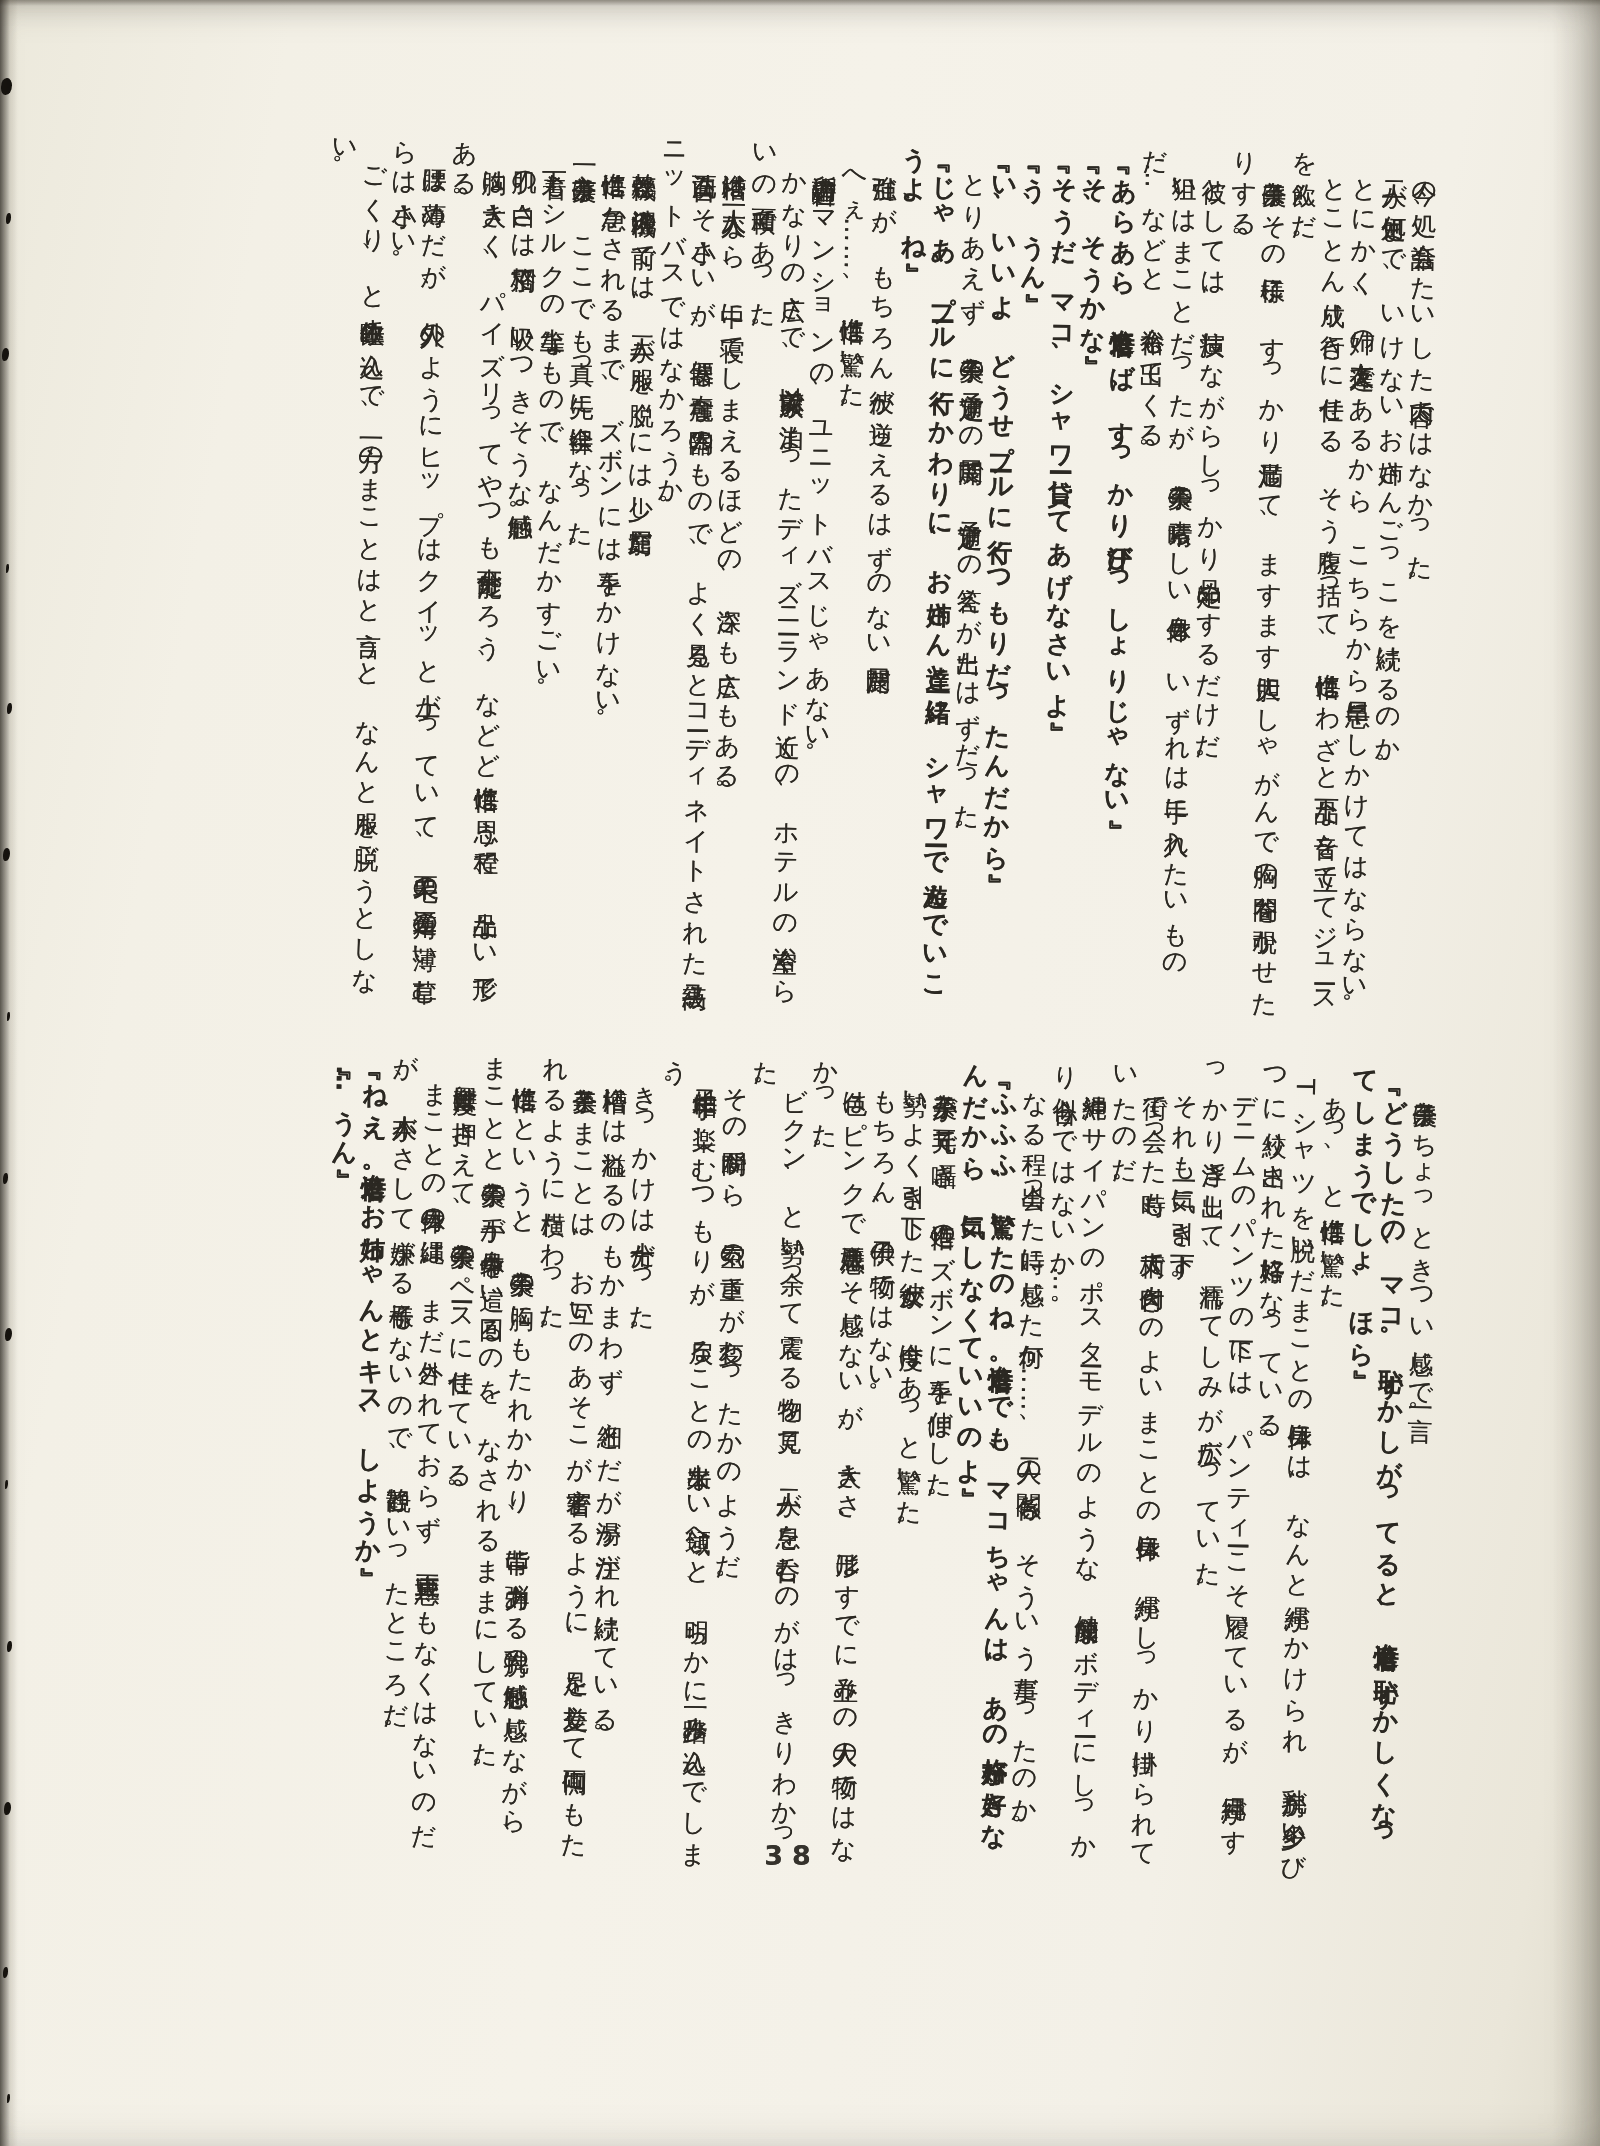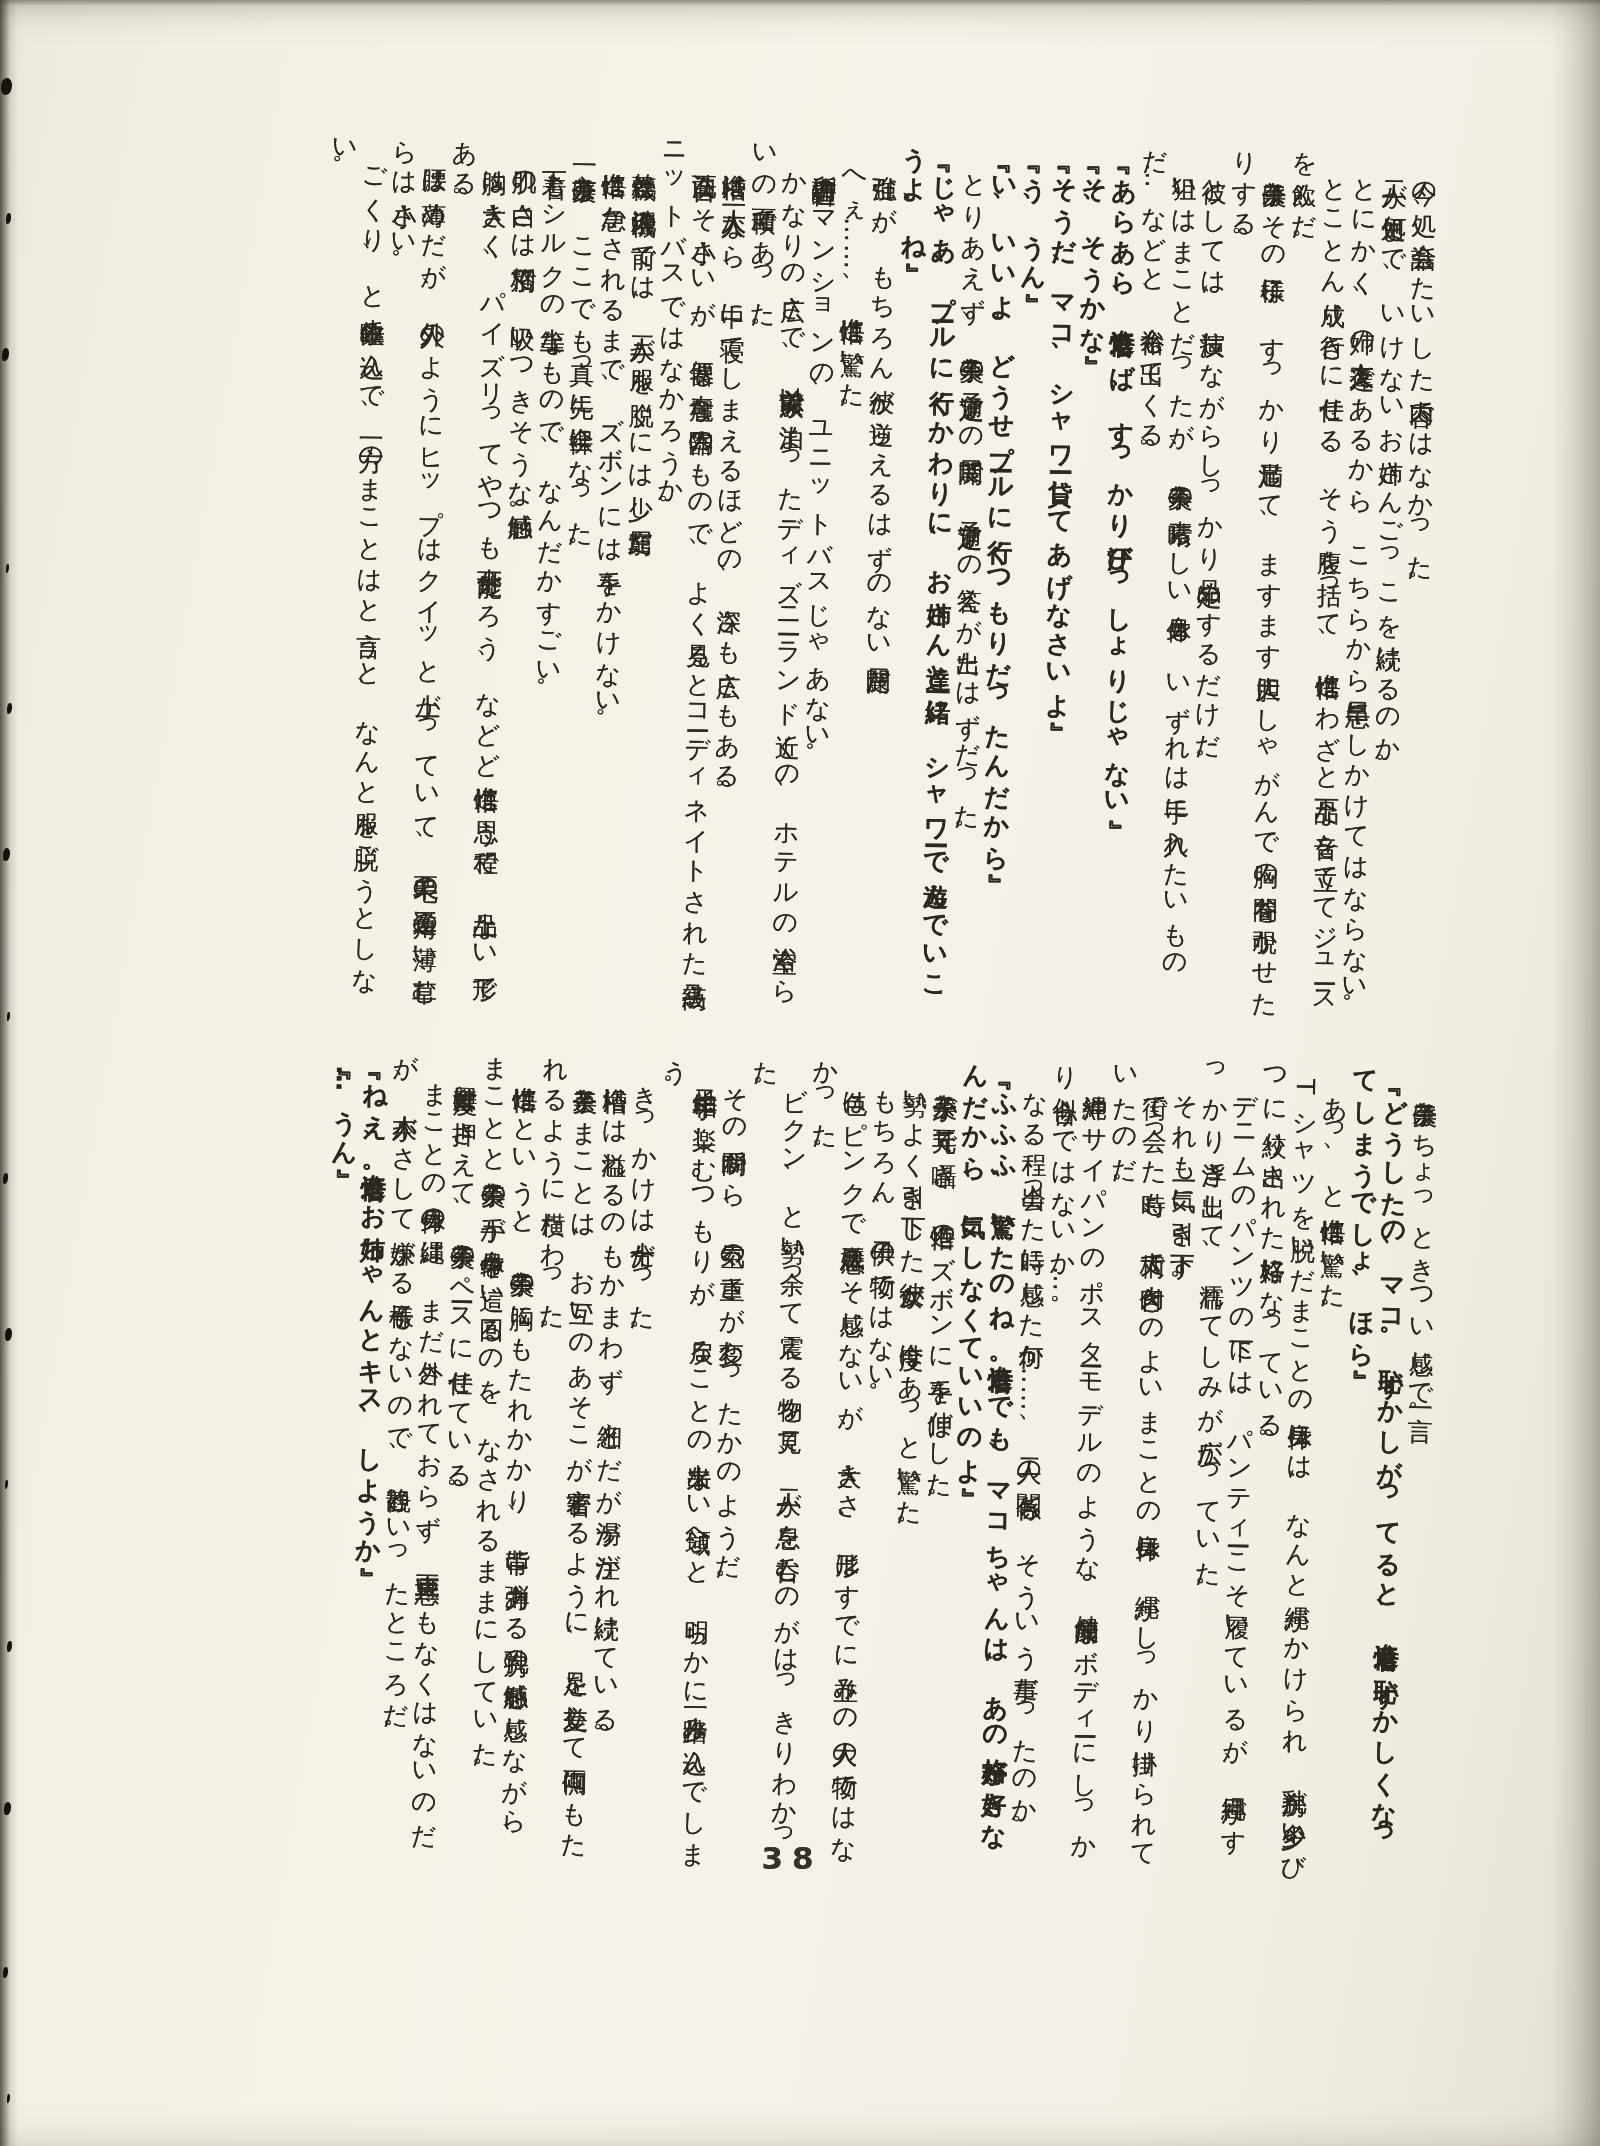--- a/index.html
+++ b/index.html
@@ -101,21 +101,21 @@
     width: 1276px;
     height: 818px;
     transform: rotate(0.9deg);
   }
   .page-number {
     position: absolute;
     top: 1840px;
     left: 727px;
     width: 130px;
     text-align: center;
-    font-size: 31px;
+    font-size: 27px;
     font-weight: 600;
     letter-spacing: 9px;
     color: #35322c;
     text-shadow: 0 0 .6px rgba(53,50,44,.8);
   }
 </style>
 </head>
 <body>
 
 <div class="page">

